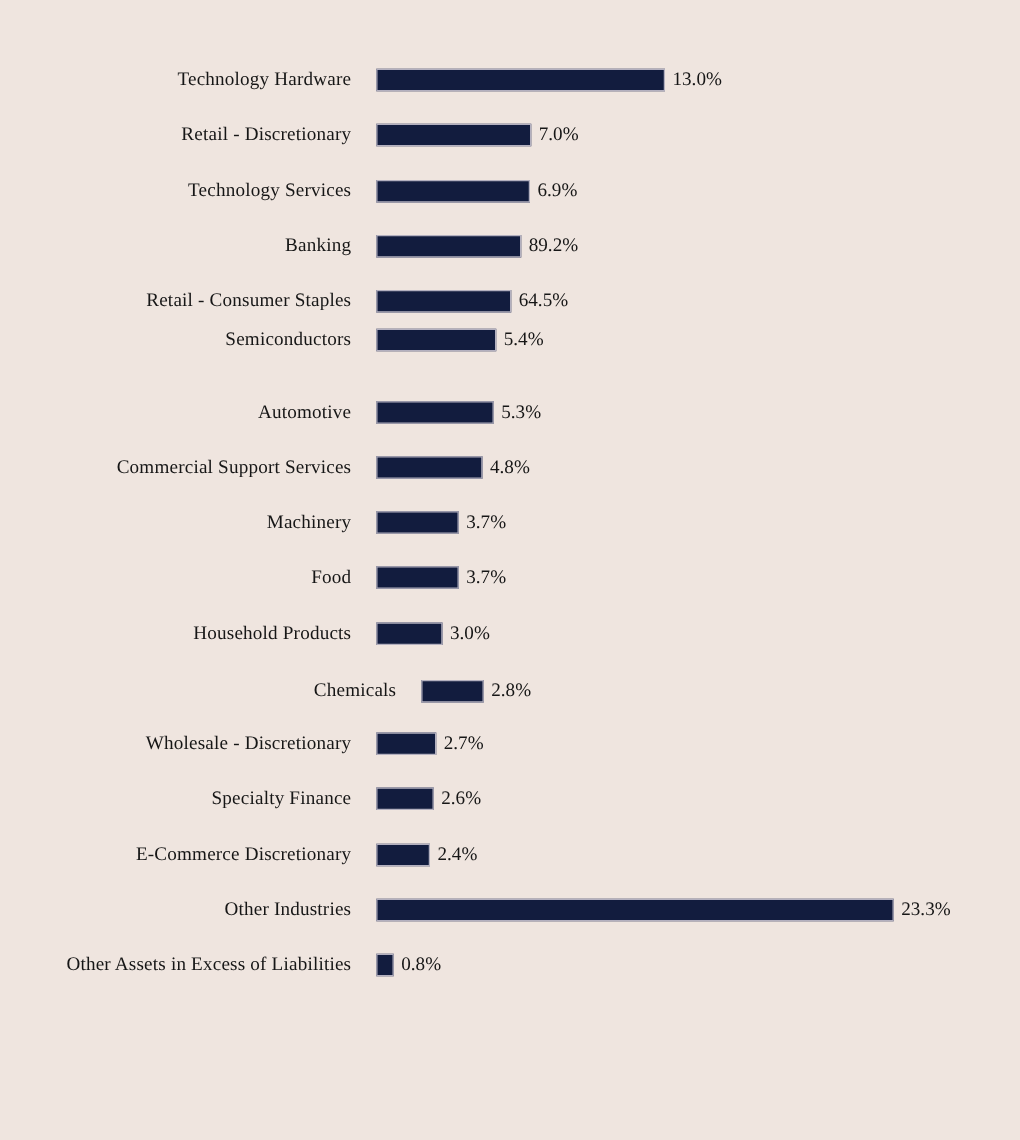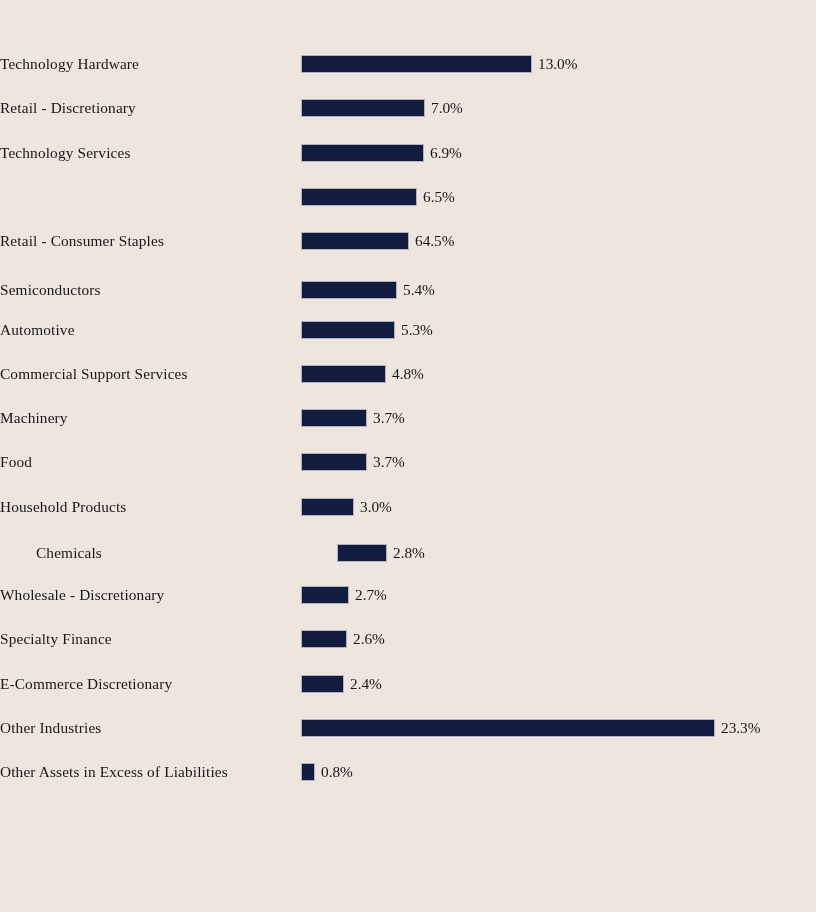--- a/index.html
+++ b/index.html
@@ -34,20 +34,21 @@
     width: 816px;
     height: 18px;
     display: flex;
     align-items: center;
   }
 
   .cat-label {
     position: absolute;
     left: 0;
     width: 281px;
+    text-align: right;
     font-size: 15.3px;
     line-height: 18px;
     color: #161616;
     white-space: nowrap;
     letter-spacing: 0.01em;
   }
 
   .bar-wrap {
     position: absolute;
     left: 301px;
@@ -92,33 +93,34 @@
         </div>
       </div>
       <div class="row" style="top: 143.5px;">
         <div class="cat-label">Technology Services</div>
         <div class="bar-wrap">
           <div class="bar" style="width: 123px;"></div>
           <div class="val-label">6.9%</div>
         </div>
       </div>
       <div class="row" style="top: 187.75px;">
+        <div class="cat-label">Banking</div>
         <div class="bar-wrap">
           <div class="bar" style="width: 116px;"></div>
-          <div class="val-label">6.5%</div>
+          <div class="val-label">89.2%</div>
         </div>
       </div>
       <div class="row" style="top: 232px;">
         <div class="cat-label">Retail - Consumer Staples</div>
         <div class="bar-wrap">
           <div class="bar" style="width: 108px;"></div>
           <div class="val-label">64.5%</div>
         </div>
       </div>
-      <div class="row" style="top: 281px;">
+      <div class="row" style="top: 263px;">
         <div class="cat-label">Semiconductors</div>
         <div class="bar-wrap">
           <div class="bar" style="width: 96px;"></div>
           <div class="val-label">5.4%</div>
         </div>
       </div>
       <div class="row" style="top: 320.5px;">
         <div class="cat-label">Automotive</div>
         <div class="bar-wrap">
           <div class="bar" style="width: 94px;"></div>

